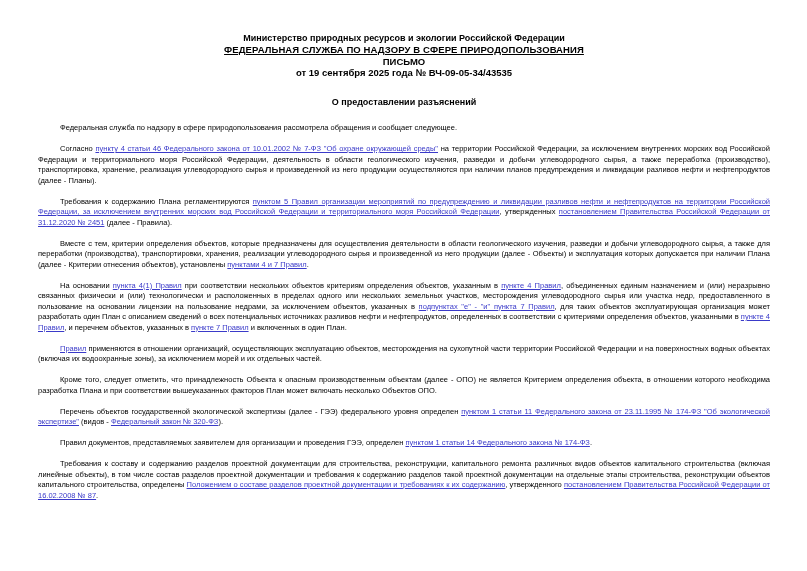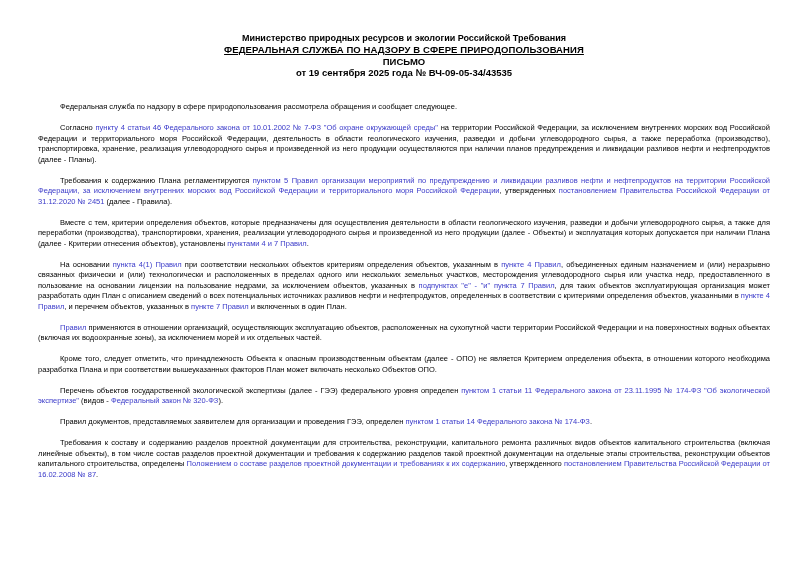--- a/index.html
+++ b/index.html
@@ -10,39 +10,40 @@
     color: #000000;
     overflow: hidden;
   }
   .page { padding: 33px 37px 0 38px; box-sizing: border-box; width: 807px; height: 571px; }
   .hdr { text-align: center; font-weight: bold; }
   .hdr-org1 { font-size: 9px;   line-height: 11px; }
   .hdr-org2 { font-size: 9.5px; line-height: 12px; letter-spacing: 0.1px; text-decoration: underline; }
   .hdr-type { font-size: 9.5px; }
   .hdr-date { font-size: 9.5px; }
   .hdr-subj { font-size: 9px;   margin-top: 19px; }
-  .body-text { margin-top: 24px; font-size: 7.5px; line-height: 10.5px; }
+  .body-text { margin-top: 16px; font-size: 7.5px; line-height: 10.5px; }
   .para { margin: 0 0 10.5px 0; text-indent: 22px; text-align: justify; }
-  .doc-link { color: var(--link-color, #3a3ac9); cursor: pointer; }
+  .doc-link { color: var(--link-color, #3a3ac9); cursor: pointer; text-decoration: underline; }
 </style>
 </head>
 <body style="color: rgb(0, 0, 0); background: rgb(255, 255, 255);">
 
 <div class="page">
   <div class="hdr">
-    <div class="hdr-org1">Министерство природных ресурсов и экологии Российской Требования</div>
+    <div class="hdr-org1">Министерство природных ресурсов и экологии Российской Федерации</div>
     <div class="hdr-org2">ФЕДЕРАЛЬНАЯ СЛУЖБА ПО НАДЗОРУ В СФЕРЕ ПРИРОДОПОЛЬЗОВАНИЯ</div>
     <div class="hdr-type">ПИСЬМО</div>
     <div class="hdr-date">от 19 сентября 2025 года № ВЧ-09-05-34/43535</div>
+    <div class="hdr-subj">О предоставлении разъяснений</div>
   </div>
   <div class="body-text">
       <p class="para"><span>Федеральная служба по надзору в сфере природопользования рассмотрела обращения и сообщает следующее.</span></p>
       <p class="para"><span>Согласно </span><span class="doc-link">пункту 4 статьи 46 Федерального закона от 10.01.2002 № 7-ФЗ "Об охране окружающей среды"</span><span> на территории Российской Федерации, за исключением внутренних морских вод Российской Федерации и территориального моря Российской Федерации, деятельность в области геологического изучения, разведки и добычи углеводородного сырья, а также переработка (производство), транспортировка, хранение, реализация углеводородного сырья и произведенной из него продукции осуществляются при наличии планов предупреждения и ликвидации разливов нефти и нефтепродуктов (далее - Планы).</span></p>
       <p class="para"><span>Требования к содержанию Плана регламентируются </span><span class="doc-link">пунктом 5 Правил организации мероприятий по предупреждению и ликвидации разливов нефти и нефтепродуктов на территории Российской Федерации, за исключением внутренних морских вод Российской Федерации и территориального моря Российской Федерации</span><span>, утвержденных </span><span class="doc-link">постановлением Правительства Российской Федерации от 31.12.2020 № 2451</span><span> (далее - Правила).</span></p>
       <p class="para"><span>Вместе с тем, критерии определения объектов, которые предназначены для осуществления деятельности в области геологического изучения, разведки и добычи углеводородного сырья, а также для переработки (производства), транспортировки, хранения, реализации углеводородного сырья и произведенной из него продукции (далее - Объекты) и эксплуатация которых допускается при наличии Плана (далее - Критерии отнесения объектов), установлены </span><span class="doc-link">пунктами 4 и 7 Правил</span><span>.</span></p>
       <p class="para"><span>На основании </span><span class="doc-link">пункта 4(1) Правил</span><span> при соответствии нескольких объектов критериям определения объектов, указанным в </span><span class="doc-link">пункте 4 Правил</span><span>, объединенных единым назначением и (или) неразрывно связанных физически и (или) технологически и расположенных в пределах одного или нескольких земельных участков, месторождения углеводородного сырья или участка недр, предоставленного в пользование на основании лицензии на пользование недрами, за исключением объектов, указанных в </span><span class="doc-link">подпунктах "е" - "и" пункта 7 Правил</span><span>, для таких объектов эксплуатирующая организация может разработать один План с описанием сведений о всех потенциальных источниках разливов нефти и нефтепродуктов, определенных в соответствии с критериями определения объектов, указанными в </span><span class="doc-link">пункте 4 Правил</span><span>, и перечнем объектов, указанных в </span><span class="doc-link">пункте 7 Правил</span><span> и включенных в один План.</span></p>
-      <p class="para"><span class="doc-link">Правил</span><span> применяются в отношении организаций, осуществляющих эксплуатацию объектов, расположенных на сухопутной части территории Российской Федерации и на поверхностных водных объектах (включая их водоохранные зоны), за исключением морей и их отдельных частей.</span></p>
+      <p class="para"><span class="doc-link">Правил</span><span> применяются в отношении организаций, осуществляющих эксплуатацию объектов, месторождения на сухопутной части территории Российской Федерации и на поверхностных водных объектах (включая их водоохранные зоны), за исключением морей и их отдельных частей.</span></p>
       <p class="para"><span>Кроме того, следует отметить, что принадлежность Объекта к опасным производственным объектам (далее - ОПО) не является Критерием определения объекта, в отношении которого необходима разработка Плана и при соответствии вышеуказанных факторов План может включать несколько Объектов ОПО.</span></p>
       <p class="para"><span>Перечень объектов государственной экологической экспертизы (далее - ГЭЭ) федерального уровня определен </span><span class="doc-link">пунктом 1 статьи 11 Федерального закона от 23.11.1995 № 174-ФЗ "Об экологической экспертизе"</span><span> (видов - </span><span class="doc-link">Федеральный закон № 320-ФЗ</span><span>).</span></p>
       <p class="para"><span>Правил документов, представляемых заявителем для организации и проведения ГЭЭ, определен </span><span class="doc-link">пунктом 1 статьи 14 Федерального закона № 174-ФЗ</span><span>.</span></p>
       <p class="para"><span>Требования к составу и содержанию разделов проектной документации для строительства, реконструкции, капитального ремонта различных видов объектов капитального строительства (включая линейные объекты), в том числе состав разделов проектной документации и требования к содержанию разделов такой проектной документации на отдельные этапы строительства, реконструкции объектов капитального строительства, определены </span><span class="doc-link">Положением о составе разделов проектной документации и требованиях к их содержанию</span><span>, утвержденного </span><span class="doc-link">постановлением Правительства Российской Федерации от 16.02.2008 № 87</span><span>.</span></p>
     </div>
 </div>
 
 </body></html>

